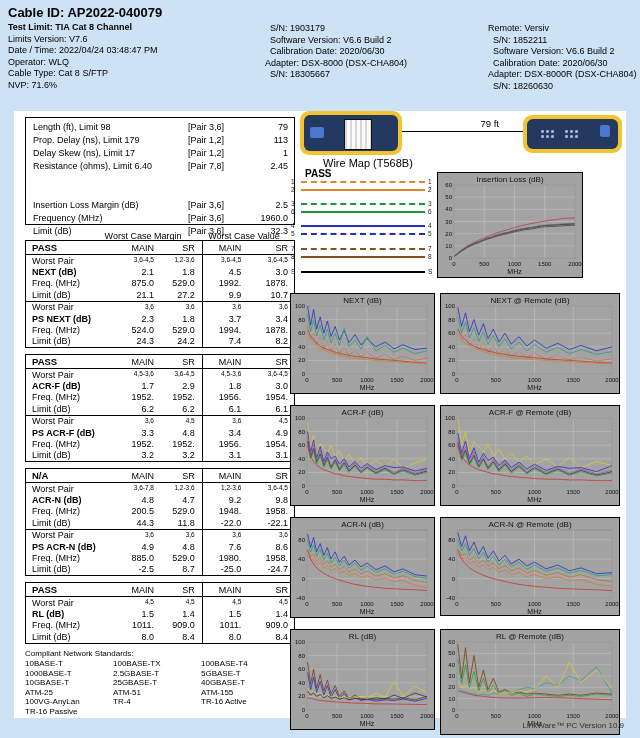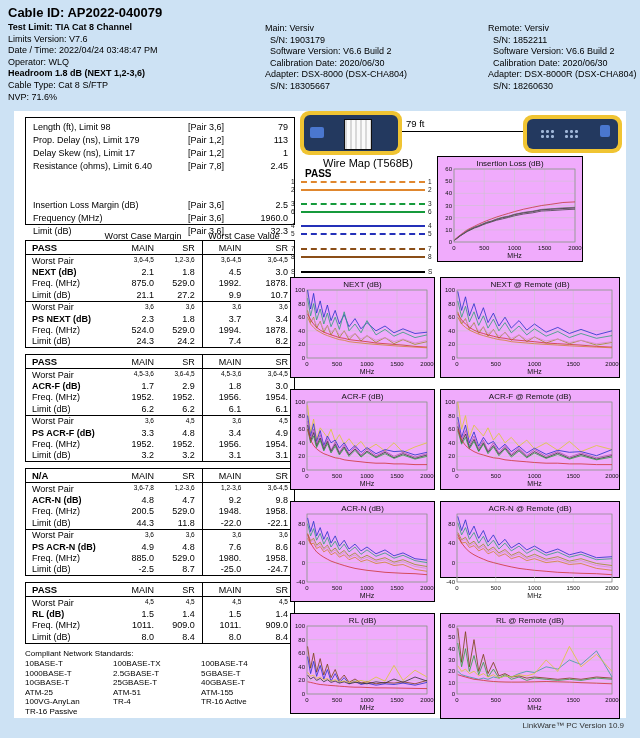--- a/index.html
+++ b/index.html
@@ -41,59 +41,57 @@
   .stdtitle{position:absolute;left:25px;top:649px;font-size:8px;}
   .stdcol{position:absolute;top:659px;font-size:8px;line-height:9.6px;white-space:nowrap;}
   
   .dev{position:absolute;background:#f0c432;border-radius:9px;}
   .dev .face{position:absolute;left:4px;top:4px;right:4px;bottom:4px;background:#23395f;border-radius:6px;}
   .dev .btn{position:absolute;background:#4a77cf;border-radius:2px;}
   .dev .screen{position:absolute;background:repeating-linear-gradient(90deg,#d8d8d8 0 2px,#fafafa 2px 5px);border:1px solid #111;}
   .dots{position:absolute;width:2.5px;height:2.5px;border-radius:50%;background:#9fb6d8;
         box-shadow:5px 0 #9fb6d8,10px 0 #9fb6d8,0 5px #9fb6d8,5px 5px #9fb6d8,10px 5px #9fb6d8;}
   .linkline{position:absolute;left:402px;top:131px;width:121px;height:0;border-top:1.6px solid #000;}
-  .lenlabel{position:absolute;left:406px;top:118px;width:65px;text-align:left;font-size:9.5px;}
+  .lenlabel{position:absolute;left:434px;top:118px;width:65px;text-align:right;font-size:9.5px;}
   
   .wmtitle{position:absolute;left:305px;top:157px;font-size:11px;margin-left:18px;}
   .wmpass{position:absolute;left:305px;top:168px;font-size:10px;font-weight:bold;}
   .wire{position:absolute;left:301px;width:124px;height:0;}
   .wnum{position:absolute;font-size:6.5px;color:#222;line-height:6.5px;}
   
-  .chart{position:absolute;background:#f0abfc;border:1.3px solid #000;box-sizing:border-box;}
+  .chart{position:absolute;background:#a3a3a3;border:1.3px solid #000;box-sizing:border-box;margin-top:16px;}
   .chart svg{display:block;}
   #chart-il{left:437px;top:156px;width:146px;height:106px;}
   #chart-next-m{left:290px;top:277px;width:145px;height:101px;}
   #chart-next-r{left:440px;top:277px;width:180px;height:101px;}
   #chart-acrf-m{left:290px;top:389px;width:145px;height:101px;}
   #chart-acrf-r{left:440px;top:389px;width:180px;height:101px;}
   #chart-acrn-m{left:290px;top:501px;width:145px;height:101px;}
-  #chart-acrn-r{left:440px;top:501px;width:180px;height:77px;}
+  #chart-acrn-r{left:440px;top:501px;width:180px;height:99px;}
   #chart-rl-m{left:290px;top:613px;width:145px;height:101px;}
   #chart-rl-r{left:440px;top:613px;width:180px;height:106px;}
   .footer{position:absolute;right:16px;top:721px;font-size:8px;color:#333;}
 </style>
 </head>
 <body>
 
 <div class="page">
 
   <div class="hdr-left">
     <div class="h1">Cable ID: AP2022-040079</div>
     <div id="hdr-left-lines">
         <div class="hline b">Test Limit: TIA Cat 8 Channel</div>
         <div class="hline">Limits Version: V7.6</div>
         <div class="hline">Date / Time: 2022/04/24  03:48:47 PM</div>
         <div class="hline">Operator: WLQ</div>
-        <div class="hline b">Headroom 1.8 dB (NEXT 1,2-3,6)</div>
         <div class="hline">Cable Type: Cat 8 S/FTP</div>
         <div class="hline">NVP: 71.6%</div>
       </div>
   </div>
   <div class="hdr-main" id="hdr-main-lines">
-      <div class="hline">Main: Versiv</div>
       <div class="hline ind">S/N: 1903179</div>
       <div class="hline ind">Software Version: V6.6 Build 2</div>
       <div class="hline ind">Calibration Date: 2020/06/30</div>
       <div class="hline">Adapter: DSX-8000 (DSX-CHA804)</div>
       <div class="hline ind">S/N: 18305667</div>
     </div>
   <div class="hdr-remote" id="hdr-remote-lines">
       <div class="hline">Remote: Versiv</div>
       <div class="hline ind">S/N: 1852211</div>
       <div class="hline ind">Software Version: V6.6 Build 2</div>

